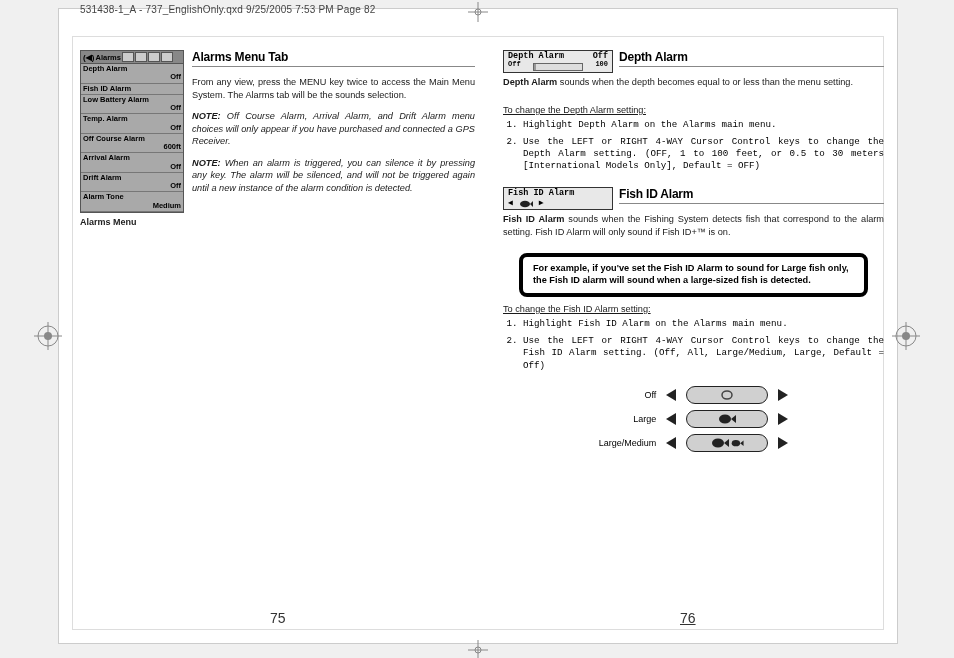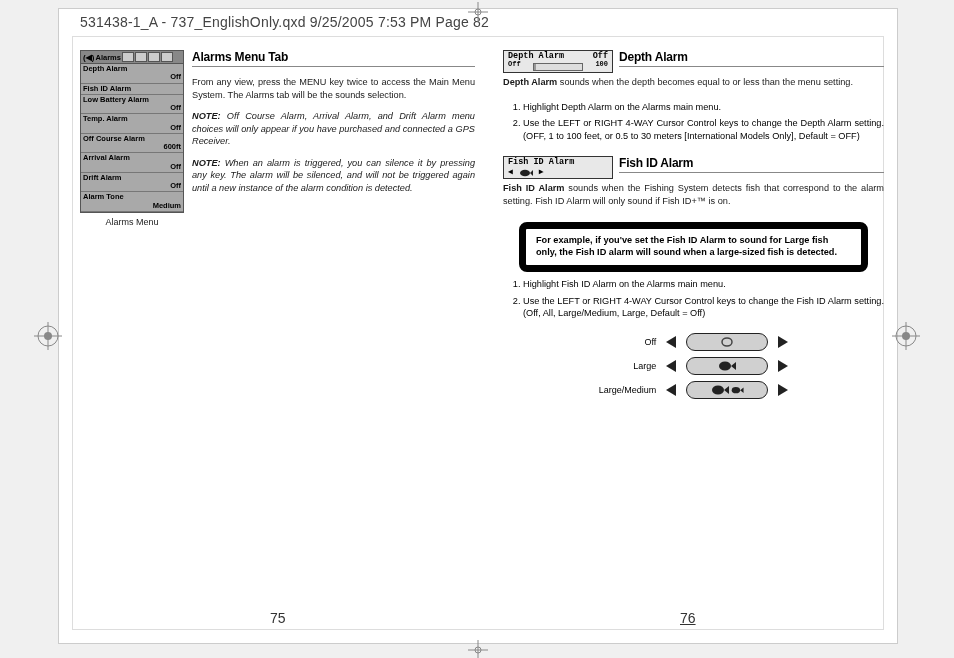--- a/index.html
+++ b/index.html
@@ -20,22 +20,22 @@
   .outer-frame {
     top: 8px; left: 58px; width: 838px; height: 634px;
   }
   .inner-frame {
     top: 36px; left: 72px; width: 810px; height: 592px;
     border: 1px solid #ddd;
     background: #fff;
   }
   .print-header {
     position: absolute;
-    top: 14px; left: 80px;
-    font-size: 14px;
+    top: 4px; left: 80px;
+    font-size: 10px;
     color: #444;
     letter-spacing: 0.2px;
   }
   .crop-mark {
     position: absolute;
     width: 20px; height: 20px;
   }
   .crop-mark svg { width: 100%; height: 100%; }
   .crop-top { top: 2px; left: 468px; }
   .crop-bottom { bottom: -2px; left: 468px; }
@@ -97,24 +97,24 @@
     font-size: 7.5px;
   }
   .menu-row .mval {
     text-align: right;
     font-weight: bold;
     color: #000;
     font-size: 7.5px;
     display:block;
   }
   .menu-caption {
-    text-align: center;
     font-size: 9px;
     margin-top: 4px;
     color: #222;
+    font-weight: bold;
   }
   h2.section {
     font-family: Liberation Sans, sans-serif;
     font-weight: 900;
     font-size: 12px;
     margin: 0 0 2px 0;
     letter-spacing: -0.2px;
   }
   .section-rule {
     border: none;
@@ -151,24 +151,25 @@
   }
   .setting-box .arrows {
     display: flex; gap: 6px; align-items: center;
     margin-top: 1px;
   }
   ol.steps {
     font-size: 9.2px;
     padding-left: 20px;
     margin: 3px 0;
     line-height: 1.35;
+    font-family: Liberation Mono, monospace;
   }
   ol.steps li { margin-bottom: 4px; text-align: justify; }
   .example-box {
-    border: 7px solid #000000;
+    border: 4px solid #000000;
     border-radius: 8px;
     padding: 6px 10px;
     margin: 6px 16px;
     font-size: 9.2px;
     font-weight: bold;
     line-height: 1.3;
   }
   .fish-table {
     margin: 10px auto 0 auto;
     font-size: 9px;
@@ -295,20 +296,21 @@
             <span class="slider" style="flex:1; margin:2px 4px 0 4px"></span>
             <span>100</span>
           </div>
       </div>
       <h2 class="section">Depth Alarm</h2>
       <hr class="section-rule">
       <p class="body-text">
         <b>Depth Alarm</b><span> sounds when the depth becomes equal to or less than the menu setting.</span>
       </p>
     </div>
+    <p class="body-text underline" style="margin:6px 0 2px 0">To change the Depth Alarm setting:</p>
     <ol class="steps">
       <li>Highlight Depth Alarm on the Alarms main menu.</li>
       <li>Use the LEFT or RIGHT 4-WAY Cursor Control keys to change the Depth Alarm setting. (OFF, 1 to 100 feet, or 0.5 to 30 meters [International Models Only], Default = OFF)</li>
     </ol>
 
     <div class="clearfix" style="margin-top:14px">
       <div class="setting-box" style="width:100px">
         <div>Fish ID Alarm</div>
         <div class="arrows">
             <span style="font-size:8px">◀</span>
@@ -321,20 +323,21 @@
       </div>
       <h2 class="section">Fish ID Alarm</h2>
       <hr class="section-rule">
       <p class="body-text">
         <b>Fish ID Alarm</b><span> sounds when the Fishing System detects fish that correspond to the alarm setting. Fish ID Alarm will only sound if Fish ID+™ is on.</span>
       </p>
     </div>
 
     <div class="example-box">For example, if you've set the Fish ID Alarm to sound for Large fish only, the Fish ID alarm will sound when a large-sized fish is detected.</div>
 
+    <p class="body-text underline" style="margin:6px 0 2px 0">To change the Fish ID Alarm setting:</p>
     <ol class="steps">
       <li>Highlight Fish ID Alarm on the Alarms main menu.</li>
       <li>Use the LEFT or RIGHT 4-WAY Cursor Control keys to change the Fish ID Alarm setting. (Off, All, Large/Medium, Large, Default = Off)</li>
     </ol>
 
     <table class="fish-table">
       <tbody id="fish-rows">
           <tr>
             <td class="fish-label">Off</td>
             <td><span class="arrow-tri arrow-left"></span></td>

